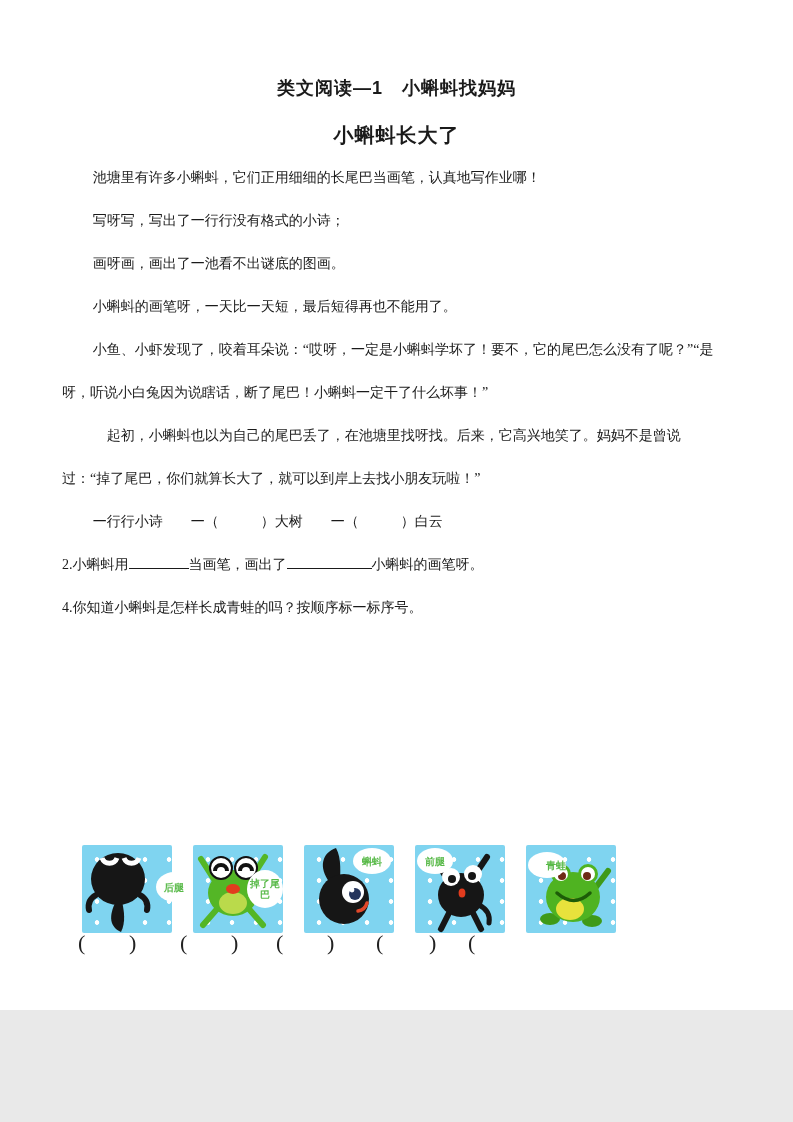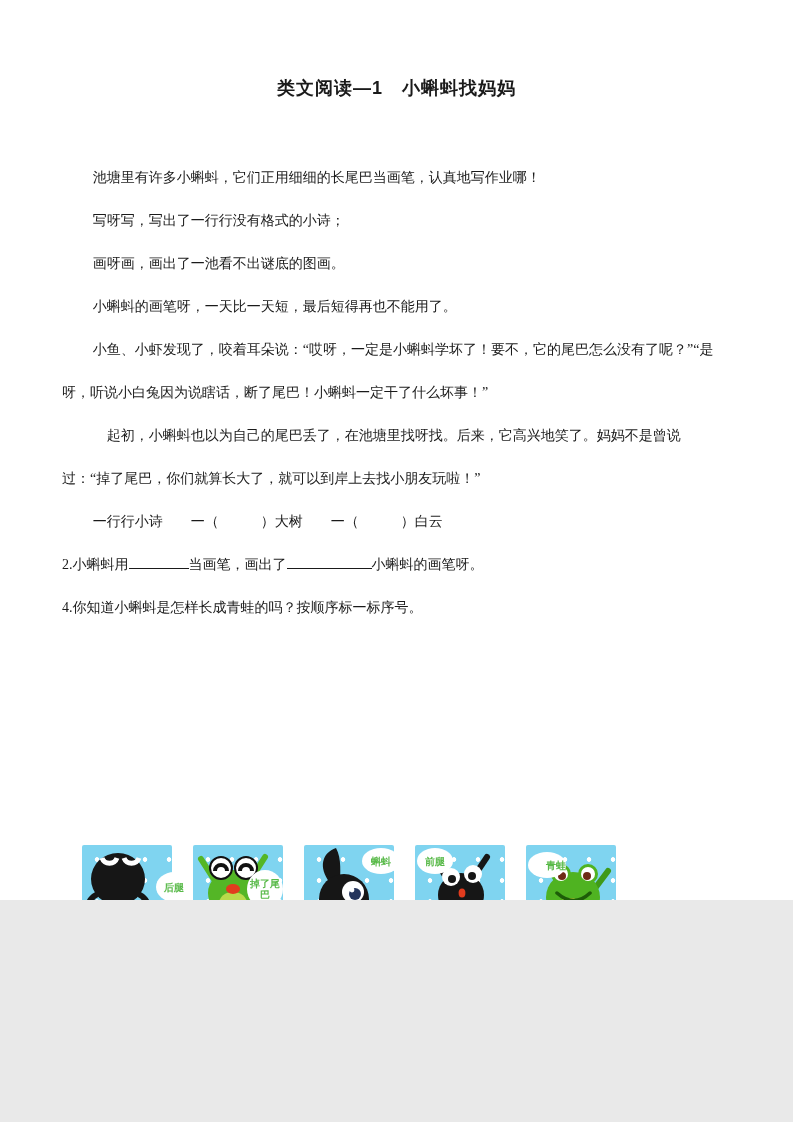--- a/index.html
+++ b/index.html
@@ -1,18 +1,18 @@
 <!DOCTYPE html>
 <html><head>
 <meta charset="utf-8">
 <style>
   html,body{margin:0;padding:0;background:#e9e9e9;}
   .page{
     position:relative;
-    width:793px;height:900px;
+    width:793px;height:1010px;
     margin:0 auto;
     background:#ffffff;
     font-family:"Liberation Serif","DejaVu Serif",serif;
     color:#1a1a1a;
     overflow:hidden;
   }
   .doc-title{
     position:absolute;top:76px;left:0;right:0;
     text-align:center;
     font-family:"Liberation Sans","DejaVu Sans",sans-serif;
@@ -60,21 +60,21 @@
     background:#ffffff;border-radius:50%;
     display:flex;align-items:center;justify-content:center;
     text-align:center;
     font-family:"Liberation Sans","DejaVu Sans",sans-serif;
     font-weight:bold;font-size:10px;line-height:11px;
     color:#57b947;
     z-index:2;
   }
   .b1{width:36px;height:30px;left:52px;top:27px;margin-left:22px;}
   .b2{width:34px;height:36px;left:54px;top:25px;padding:1px;}
-  .b3{width:38px;height:26px;left:58px;top:3px;}
+  .b3{width:38px;height:26px;left:49px;top:3px;}
   .b4{width:36px;height:26px;left:2px;top:3px;}
   .b5{width:38px;height:26px;left:2px;top:7px;justify-content:flex-end;}
   
   .parens{
     position:absolute;top:930px;left:0;height:40px;width:793px;
     font-size:22px;color:#222;
   }
   .parens span{position:absolute;top:0;}
   .parens span:nth-child(1){left:78px}
   .parens span:nth-child(2){left:129px}
@@ -85,20 +85,21 @@
   .parens span:nth-child(7){left:376px}
   .parens span:nth-child(8){left:429px}
   .parens span:nth-child(9){left:468px}
 </style>
 </head>
 <body>
 
 <div class="page">
 
   <div class="doc-title">类文阅读—1　小蝌蚪找妈妈</div>
+  <div class="doc-subtitle">小蝌蚪长大了</div>
 
   <div class="content">
     <p class="para">池塘里有许多小蝌蚪，它们正用细细的长尾巴当画笔，认真地写作业哪！</p>
     <p class="para">写呀写，写出了一行行没有格式的小诗；</p>
     <p class="para">画呀画，画出了一池看不出谜底的图画。</p>
     <p class="para">小蝌蚪的画笔呀，一天比一天短，最后短得再也不能用了。</p>
     <p class="para">小鱼、小虾发现了，咬着耳朵说：“哎呀，一定是小蝌蚪学坏了！要不，它的尾巴怎么没有了呢？”“是呀，听说小白兔因为说瞎话，断了尾巴！小蝌蚪一定干了什么坏事！”</p>
     <p class="para-deep">起初，小蝌蚪也以为自己的尾巴丢了，在池塘里找呀找。后来，它高兴地笑了。妈妈不是曾说过：“掉了尾巴，你们就算长大了，就可以到岸上去找小朋友玩啦！”</p>
 
     <p class="q1-line">一行行小诗　　一（　　　）大树　　一（　　　）白云</p>

